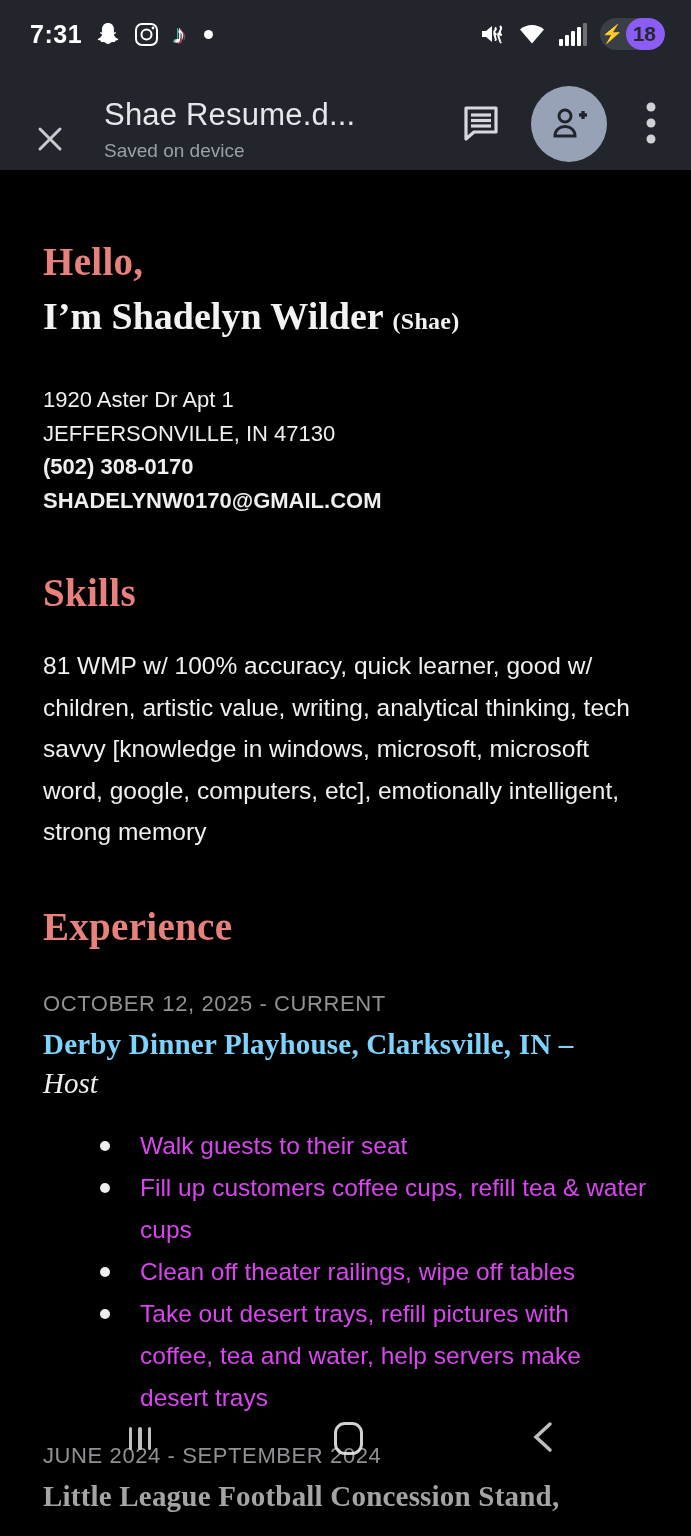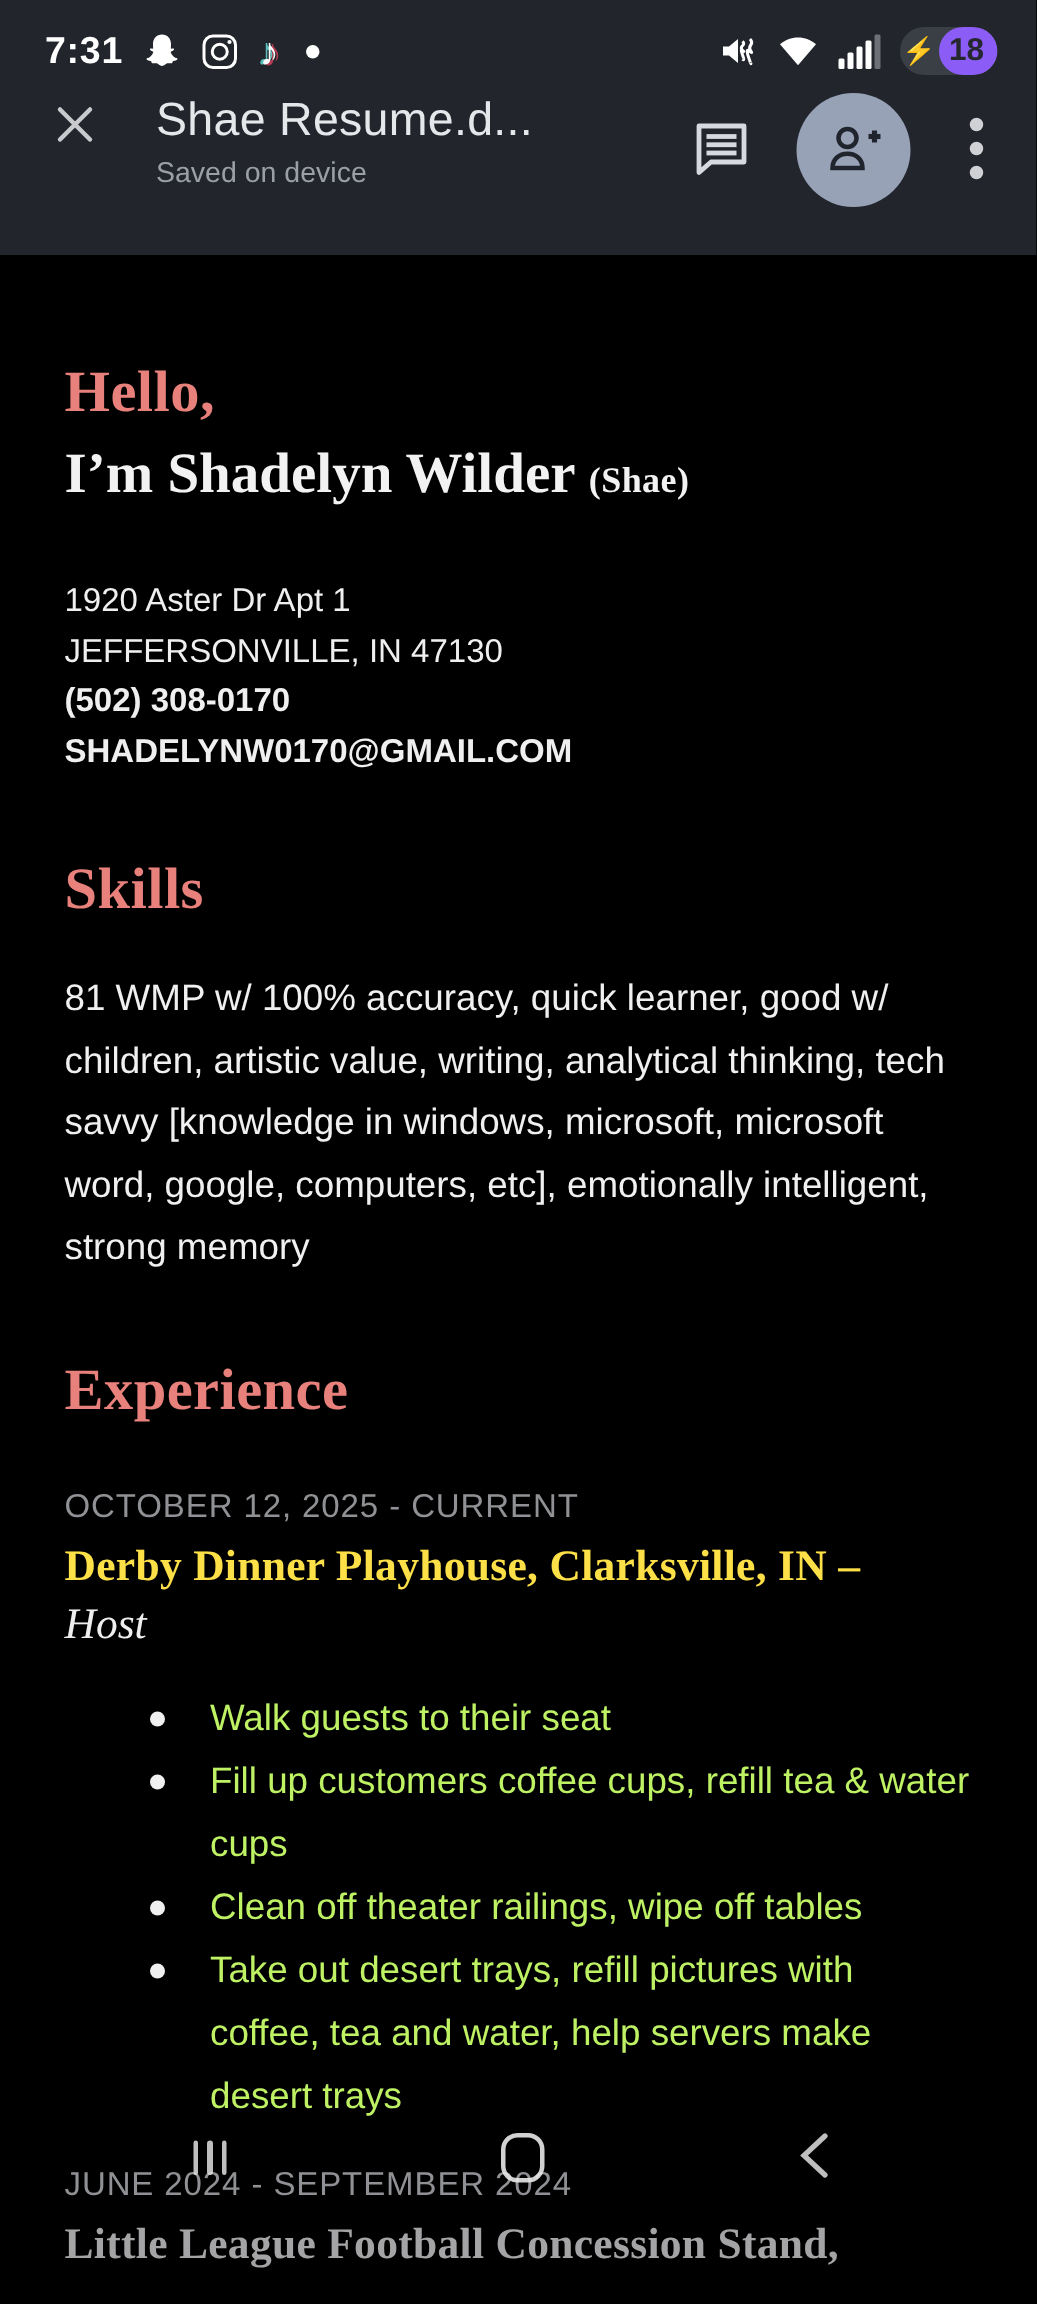--- a/index.html
+++ b/index.html
@@ -31,21 +31,21 @@
   .sigbars i{display:block;width:3.5px;background:#fff;border-radius:1px;}
   .sigbars i:nth-child(1){height:7px}.sigbars i:nth-child(2){height:11px}
   .sigbars i:nth-child(3){height:15px}.sigbars i:nth-child(4){height:19px}
   .sigbars i:nth-child(5){height:23px;background:#6d7076;}
   .battery{display:flex;align-items:center;height:32px;border-radius:16px;overflow:hidden;background:#3a3e45;}
   .battery .bolt{width:26px;height:32px;display:flex;align-items:center;justify-content:center;color:#fff;font-size:18px;}
   .battery .pct{background:#8b5cf6;color:#25282e;height:32px;display:flex;align-items:center;
     padding:0 9px 0 7px;font-size:21px;font-weight:bold;border-radius:16px;}
 
   
-  .appbar{height:108px;background:var(--bg-chrome);display:flex;align-items:flex-start;padding:0 22px 8px 28px;}
+  .appbar{height:108px;background:var(--bg-chrome);display:flex;align-items:flex-end;padding:0 22px 8px 28px;}
   .icon-btn{background:none;border:none;cursor:pointer;display:flex;align-items:center;justify-content:center;}
   .close-btn{width:44px;height:44px;}
   .titleblock{margin-left:32px;flex:1;min-width:0;}
   .doc-title{color:var(--chrome-text);font-size:31px;font-weight:500;letter-spacing:.2px;
     white-space:nowrap;overflow:hidden;}
   .doc-subtitle{color:var(--chrome-muted);font-size:19px;margin-top:7px;}
   .appbar-actions{display:flex;align-items:center;gap:26px;}
   .avatar-btn{width:76px;height:76px;border-radius:50%;background:var(--avatar);
     display:flex;align-items:center;justify-content:center;border:none;cursor:pointer;}
   .overflow-btn{width:36px;height:56px;}
@@ -58,24 +58,24 @@
   .name-line{font-family:"Liberation Serif", serif;font-weight:bold;color:var(--text);
     font-size:38px;line-height:48px;margin-top:6px;}
   .nickname{font-size:24px;letter-spacing:.3px;}
   .contact{margin-top:38px;font-size:22px;line-height:33.5px;color:#efefef;}
   .contact .bold{font-weight:bold;}
   .skills-head{margin-top:52px;}
   .body-para{margin-top:28px;font-size:24.5px;line-height:41.6px;color:#f0f0f0;max-width:610px;}
   .exp-head{margin-top:50px;}
   .date-line{margin-top:40px;font-size:22px;letter-spacing:.6px;color:var(--muted);}
   .employer{font-family:"Liberation Serif", serif;font-weight:bold;font-size:29px;
-    line-height:39px;color:#fde047;margin-top:8px;letter-spacing:.2px;}
+    line-height:39px;color:#7dd3fc;margin-top:8px;letter-spacing:.2px;}
   .role{font-family:"Liberation Serif", serif;font-style:italic;font-size:29px;line-height:39px;color:#eee;}
   .bullets{list-style:none;margin-top:22px;}
-  .bullets li{position:relative;padding-left:97px;font-size:24.5px;line-height:42px;color:#bef264;max-width:610px;}
+  .bullets li{position:relative;padding-left:97px;font-size:24.5px;line-height:42px;color:#d946ef;max-width:610px;}
   .bullets li::before{content:"";position:absolute;left:57px;top:16px;width:10px;height:10px;
     border-radius:50%;background:#f0f0f0;}
   .entry2 .date-line{margin-top:24px;}
   .entry2 .employer{color:var(--dim);}
 
   
   .navbar{position:absolute;left:0;bottom:0;width:691px;height:70px;pointer-events:none;}
   .nav-btn{position:absolute;background:none;border:none;cursor:pointer;pointer-events:auto;
     display:flex;align-items:center;justify-content:center;width:60px;height:60px;top:2px;}
   .recents-icon{display:flex;gap:6px;}

